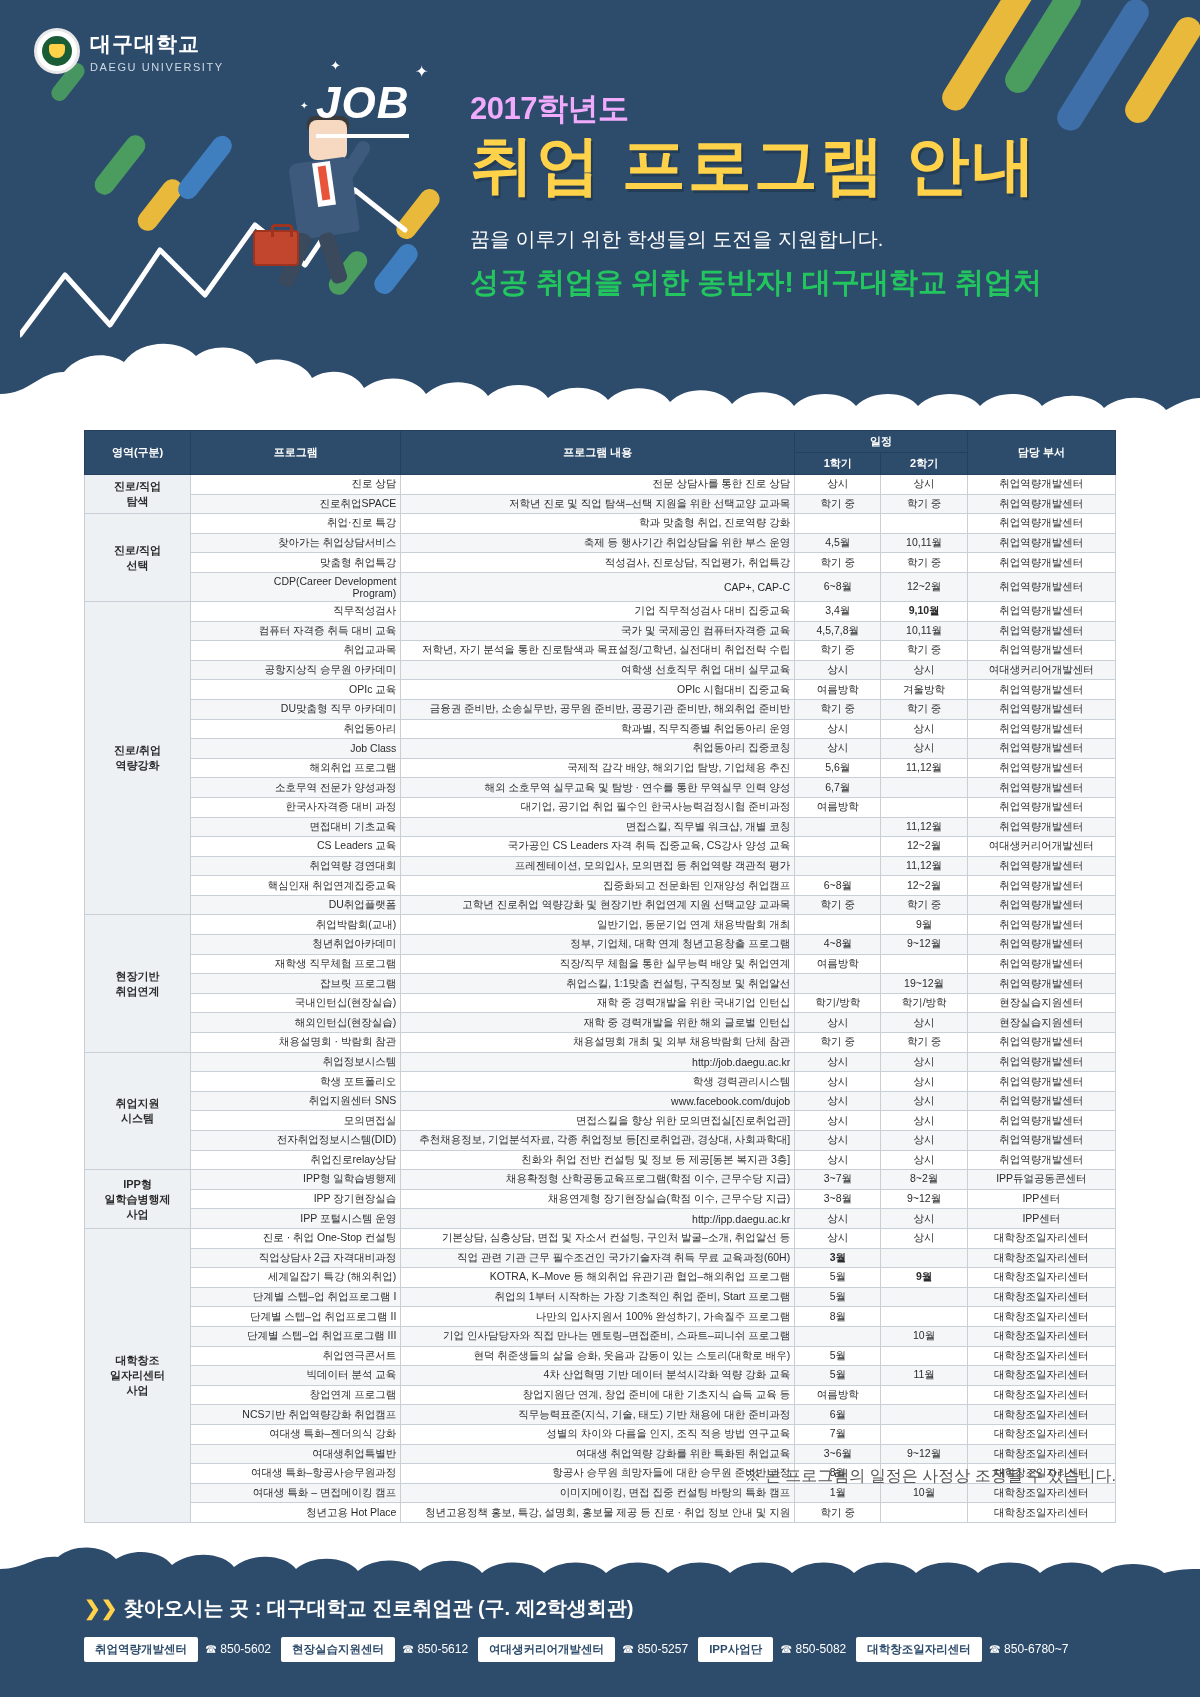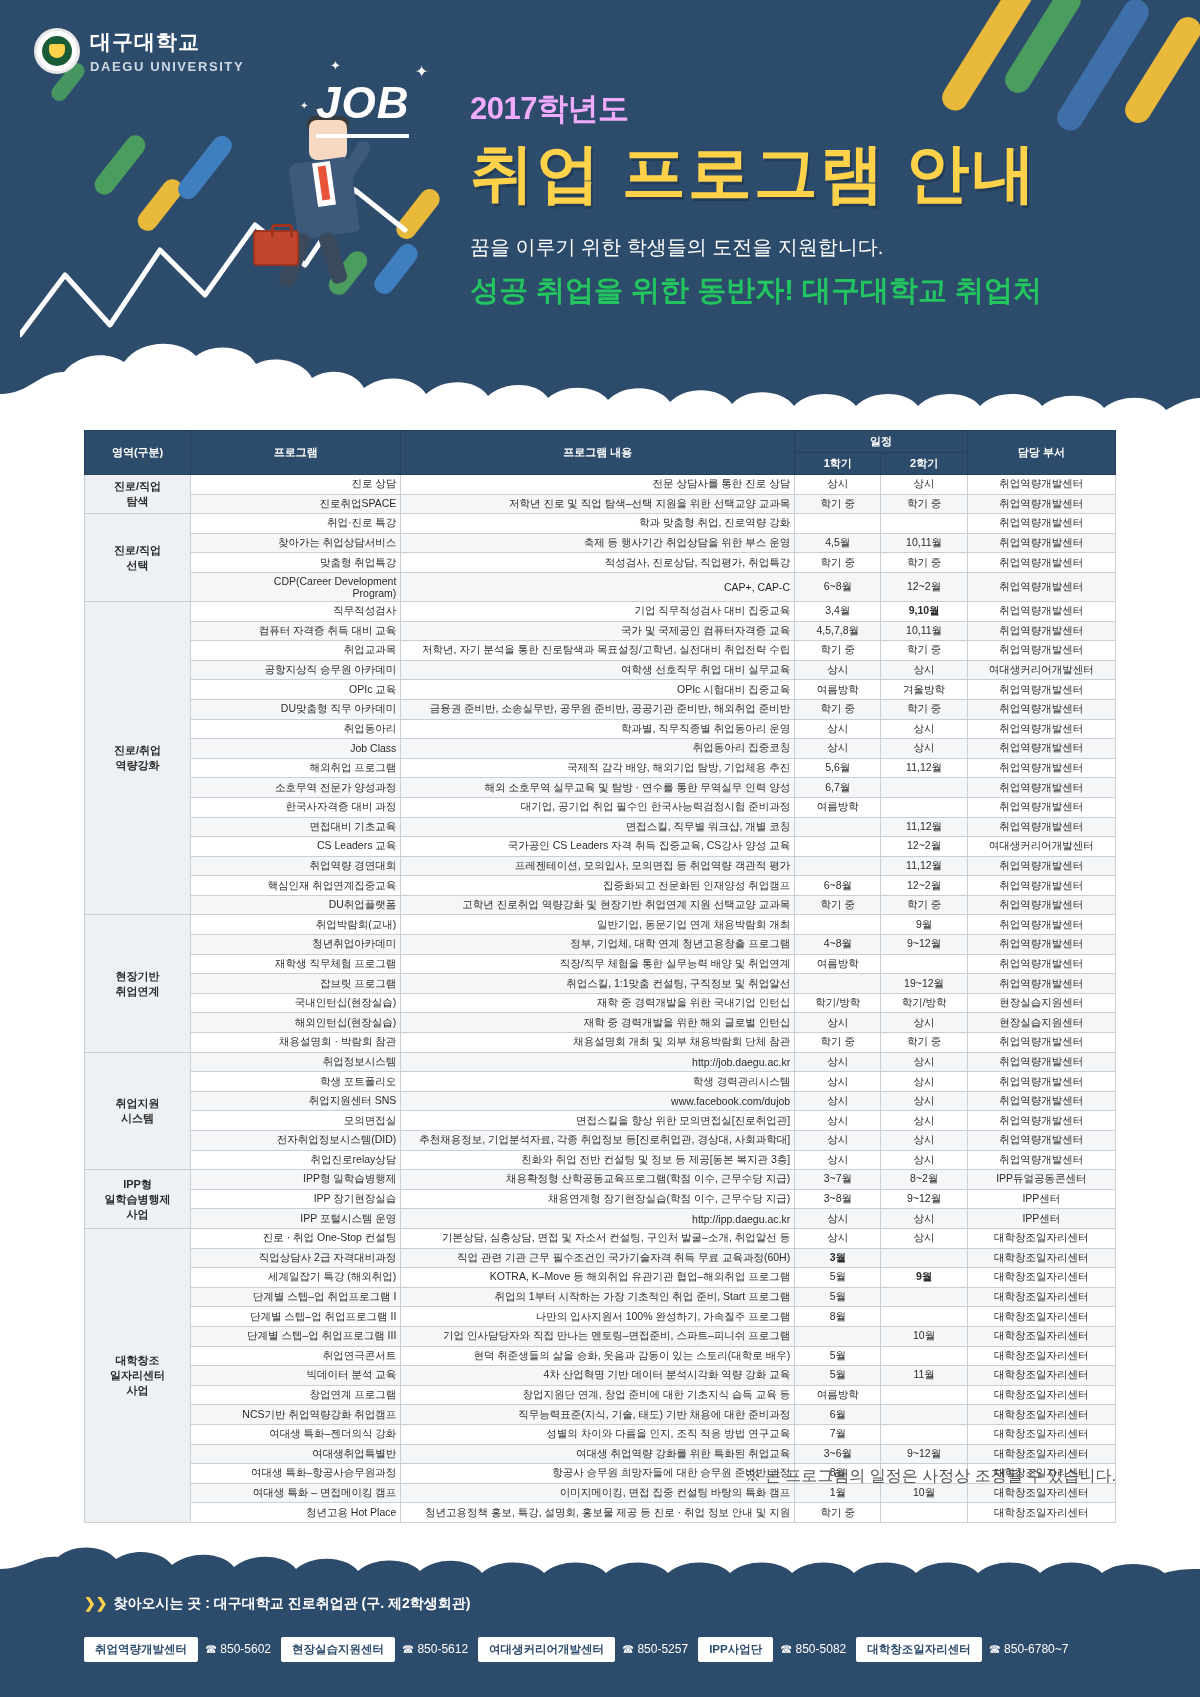--- a/index.html
+++ b/index.html
@@ -29,35 +29,35 @@
   }
   .logo-inner {
     width:30px; height:30px; border-radius:50%;
     background:#1a5c36; position:relative;
   }
   .logo-inner::after{
     content:""; position:absolute; left:7px; top:8px; width:16px; height:14px;
     background:#ffd24a; border-radius:3px 3px 8px 8px;
   }
   .logo-text-ko { color:#fff; font-size:21px; font-weight:bold; letter-spacing:1px; }
-  .logo-text-en { color:#cfd9e4; font-size:13px; letter-spacing:1.6px; margin-top:3px;font-weight:bold; }
+  .logo-text-en { color:#cfd9e4; font-size:11px; letter-spacing:1.6px; margin-top:3px; }
 
   .job-badge {
     position:absolute; left:316px; top:78px;
     color:#ffffff; font-size:44px; font-weight:bold; font-style:italic;
     letter-spacing:1px;
   }
   .job-badge .u { display:inline-block; border-bottom:4px solid #ffffff; padding-bottom:6px;}
   .spark { position:absolute; color:#fff; font-size:13px; }
 
   .hero-title-wrap { position:absolute; left:470px; top:88px; }
   .hero-year { color:#f0abfc; font-size:31px; font-weight:bold; letter-spacing:-0.5px;}
   .hero-main {
     color:#ffd24a; font-size:64px; font-weight:bold; letter-spacing:2px;
-    margin-top:8px; line-height:1.1;
+    margin-top:0; line-height:1.1;
     text-shadow:2px 3px 0 rgba(0,0,0,0.18);
   }
   .hero-sub1 { color:#ffffff; font-size:20px; margin-top:26px; }
   .hero-sub2 { color:#22c55e; font-size:29px; font-weight:bold; margin-top:10px; }
 
   
   .char { position:absolute; left:245px; top:120px; }
   .char-head { position:absolute; left:64px; top:0; width:38px; height:40px; background:#f6d9c0; border-radius:8px;}
   .char-hair { position:absolute; left:62px; top:-4px; width:42px; height:14px; background:#3a3a3a; border-radius:8px 8px 3px 3px;}
   .char-body { position:absolute; left:48px; top:40px; width:62px; height:76px; background:#3d5a7c; border-radius:8px 8px 4px 4px; transform:rotate(-8deg);}
@@ -104,21 +104,21 @@
     font-size:16px; color:#555;
   }
 
   
   .footer {
     position:absolute; left:0; bottom:0; width:1200px; height:120px;
     background:#2d4b6b;
   }
   .footer-find {
     position:absolute; left:84px; top:18px; color:#ffffff;
-    font-size:14px; font-weight:bold;
+    font-size:20px; font-weight:bold;
   }
   .footer-find .arrow { color:#ffd24a; margin-right:6px; }
   .contacts { position:absolute; left:84px; top:60px; display:flex; align-items:center; gap:10px;}
   .contact { display:flex; align-items:center; gap:7px; }
   .contact .chip {
     background:#ffffff; color:#2d4b6b; font-size:11.5px; font-weight:bold;
     padding:5px 11px; border-radius:2px; white-space:nowrap;
   }
   .contact .num { color:#ffffff; font-size:12px; white-space:nowrap; }
   .footer-cloud { position:absolute; left:0; top:-34px; width:1200px; height:40px; }

